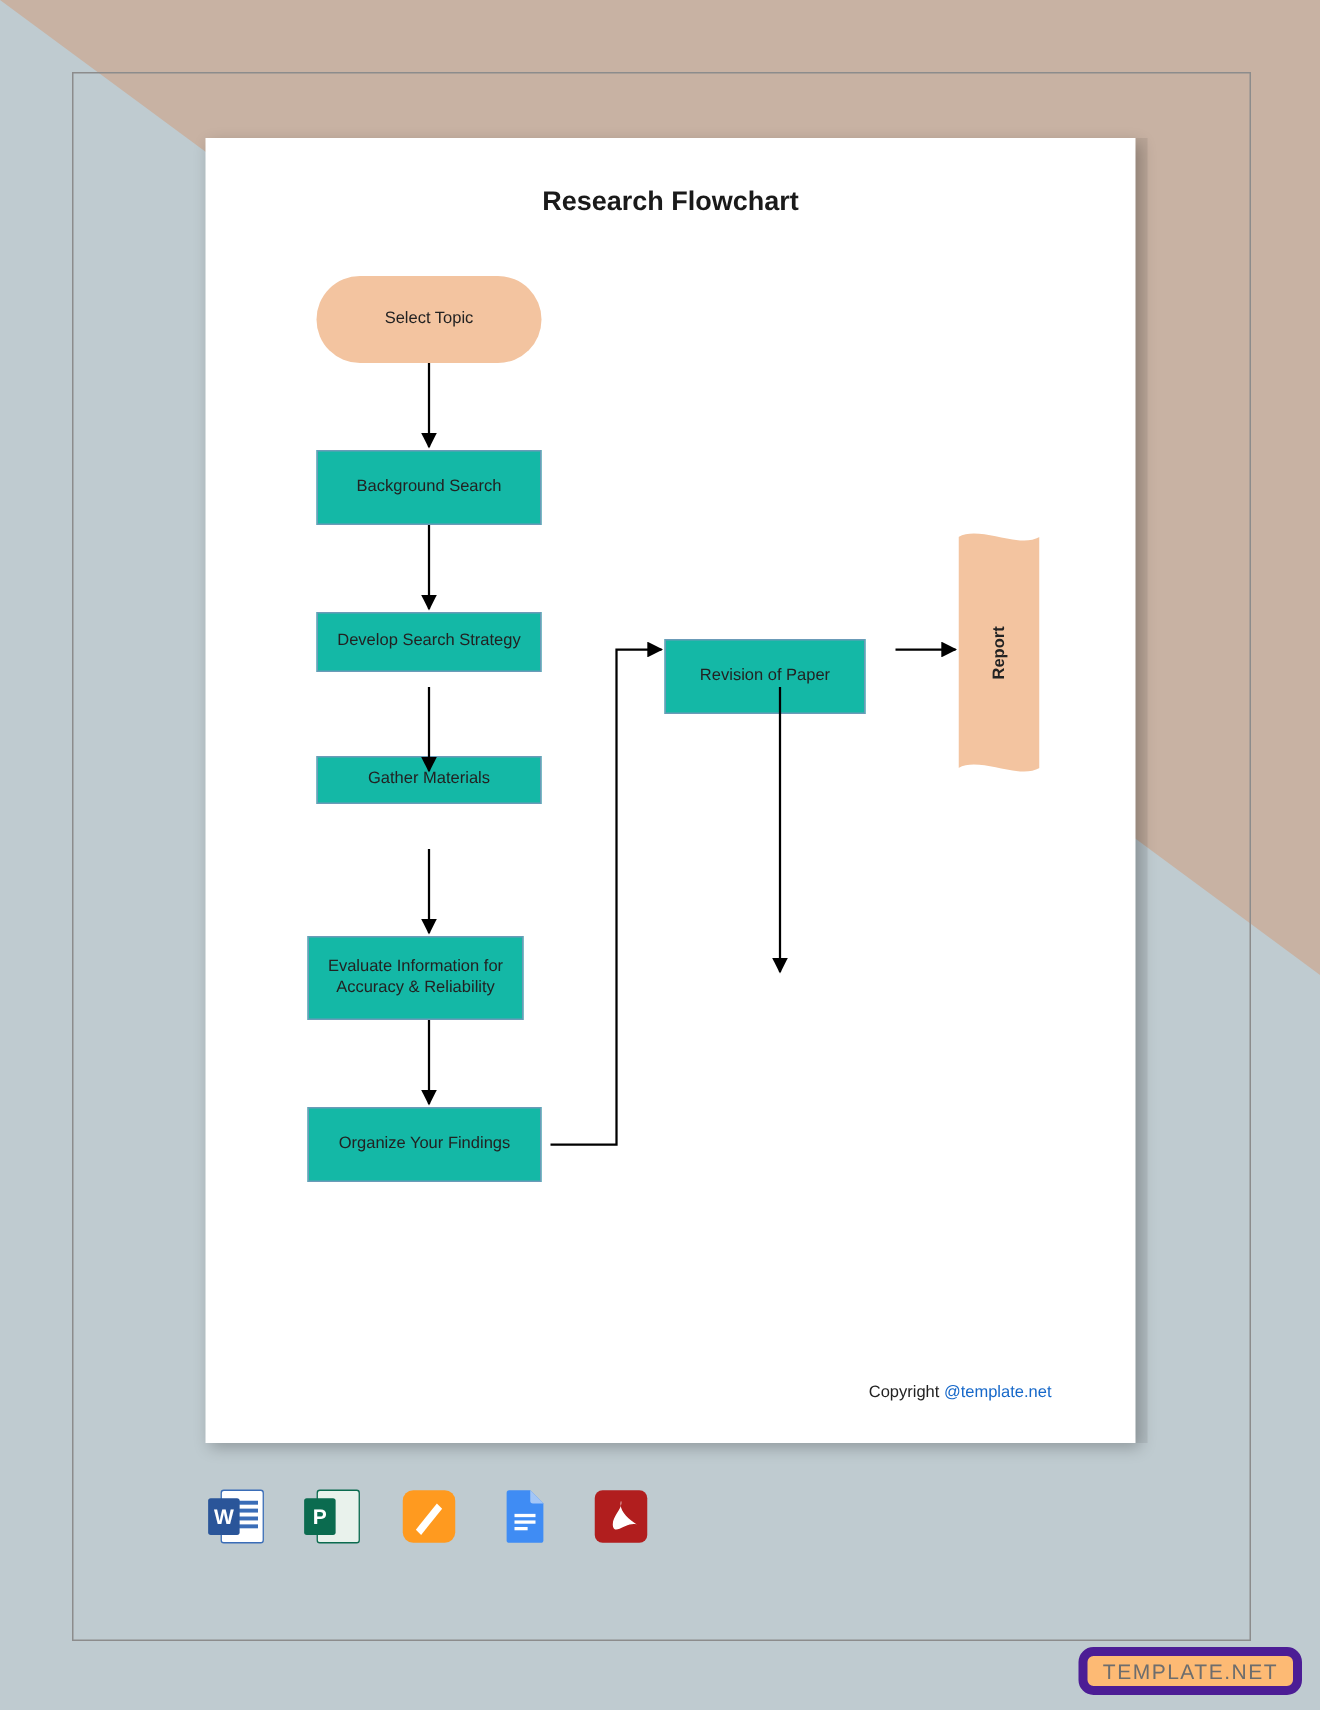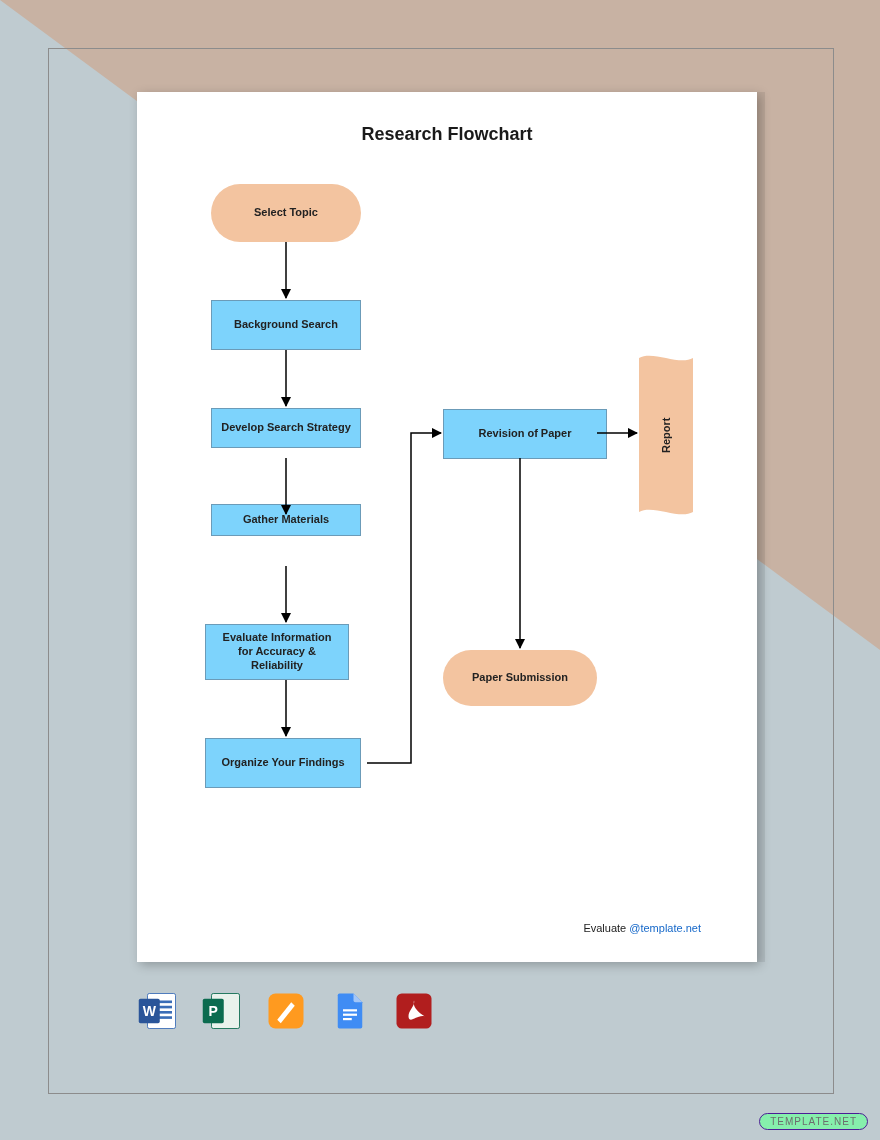--- a/index.html
+++ b/index.html
@@ -1,52 +1,51 @@
 <!DOCTYPE html>
 <html><head>
 <meta charset="utf-8">
 <style>
   html,body{margin:0;padding:0;width:880px;height:1140px;font-family:Arial,Helvetica,sans-serif;overflow:hidden}
   .bg{position:absolute;inset:0;background:#bfcbd0}
   .tri{position:absolute;left:0;top:0;width:880px;height:650px;background:#c8b2a3;clip-path:polygon(0 0,100% 0,100% 100%)}
   .frame{position:absolute;left:48px;top:48px;width:784px;height:1044px;border:1px solid #8c8c8c}
   .doc{position:absolute;left:137px;top:92px;width:620px;height:870px;background:#ffffff;box-shadow:3px 3px 10px rgba(0,0,0,.25),8px 0 0 rgba(0,0,0,.07)}
   .title{position:absolute;left:0;top:32px;width:100%;text-align:center;font-size:18px;font-weight:700;color:#1a1a1a}
-  .node{position:absolute;display:flex;align-items:center;justify-content:center;font-size:11px;font-weight:700;color:#222;text-align:center;line-height:1.25;padding:0 8px;box-sizing:border-box;border:1px solid #6b9bb8}
-  .rect{background:#7dd3fc}
+  .node{position:absolute;display:flex;align-items:center;justify-content:center;font-size:11px;font-weight:400;color:#222;text-align:center;line-height:1.25;padding:0 8px;box-sizing:border-box;border:1px solid #6b9bb8}
+  .rect{background:#14b8a6}
   .pill{background:#f3c4a0;border-radius:999px;border:none}
   .report-wrap{position:absolute}
   .report-shape{fill:#f3c4a0}
   .report-text{position:absolute;left:0;top:0;width:100%;height:100%;display:flex;align-items:center;justify-content:center;font-size:11px;font-weight:700;color:#222;writing-mode:vertical-rl;transform:rotate(180deg)}
   .copyright{position:absolute;right:56px;bottom:28px;font-size:11px;color:#222}
   .copyright a{color:#1668c9;text-decoration:none}
   svg.arrows{position:absolute;left:0;top:0}
   .iconbar{position:absolute;left:137px;top:990px;display:flex;gap:22px}
   .app-icon{width:42px;height:42px}
-  .watermark{position:absolute;right:12px;bottom:10px;font-size:10px;letter-spacing:1px;background:#86efac;border:1px solid #4c1d95;border-radius:10px;padding:2px 10px;color:#6d6d6d}
+  .watermark{position:absolute;right:12px;bottom:10px;font-size:14px;letter-spacing:1px;background:#fdba74;border:6px solid #4c1d95;border-radius:10px;padding:2px 10px;color:#6d6d6d}
 </style>
 </head>
 <body>
 
 <div class="bg"></div>
 <div class="tri"></div>
 <div class="frame"></div>
 
 <div class="doc">
   <div class="title">Research Flowchart</div>
 
   <div class="node pill" style="left:74px;top:92px;width:150px;height:58px">Select Topic</div>
   <div class="node rect" style="left:74px;top:208px;width:150px;height:50px">Background Search</div>
   <div class="node rect" style="left:74px;top:316px;width:150px;height:40px">Develop Search Strategy</div>
   <div class="node rect" style="left:74px;top:412px;width:150px;height:32px">Gather Materials</div>
   <div class="node rect" style="left:68px;top:532px;width:144px;height:56px">Evaluate Information for Accuracy &amp; Reliability</div>
   <div class="node rect" style="left:68px;top:646px;width:156px;height:50px">Organize Your Findings</div>
 
-  <div class="node rect" style="left:306px;top:317px;width:164px;height:50px">Revision of Paper</div>
-  <div class="node pill" style="left:306px;top:558px;width:154px;height:56px">Paper Submission</div>
+  <div class="node rect" style="left:306px;top:334px;width:134px;height:50px">Revision of Paper</div>
 
   <div class="report-wrap" style="left:502px;top:258px;width:54px;height:170px">
     <svg width="54" height="170" viewBox="0 0 54 170">
       <path class="report-shape" d="M0,8 C14,0 40,16 54,8 L54,162 C40,170 14,154 0,162 Z"></path>
     </svg>
     <div class="report-text">Report</div>
   </div>
 
   <svg class="arrows" width="620" height="870">
     <defs>
@@ -63,21 +62,21 @@
 
       <path d="M230,671 L274,671 L274,341 L304,341"></path>
 
       <line x1="460" y1="341" x2="500" y2="341"></line>
 
       <line x1="383" y1="366" x2="383" y2="556"></line>
     </g>
   </svg>
 
   <div class="copyright">
-    <span>Evaluate </span><a>@template.net</a>
+    <span>Copyright </span><a>@template.net</a>
   </div>
 </div>
 
 <div class="iconbar">
   <svg class="app-icon" viewBox="0 0 48 48">
     <rect x="12" y="4" width="32" height="40" rx="2" fill="#fff" stroke="#3a6db7"></rect>
     <rect x="16" y="12" width="24" height="3" fill="#3a6db7"></rect>
       <rect x="16" y="18" width="24" height="3" fill="#3a6db7"></rect>
       <rect x="16" y="24" width="24" height="3" fill="#3a6db7"></rect>
       <rect x="16" y="30" width="24" height="3" fill="#3a6db7"></rect>

